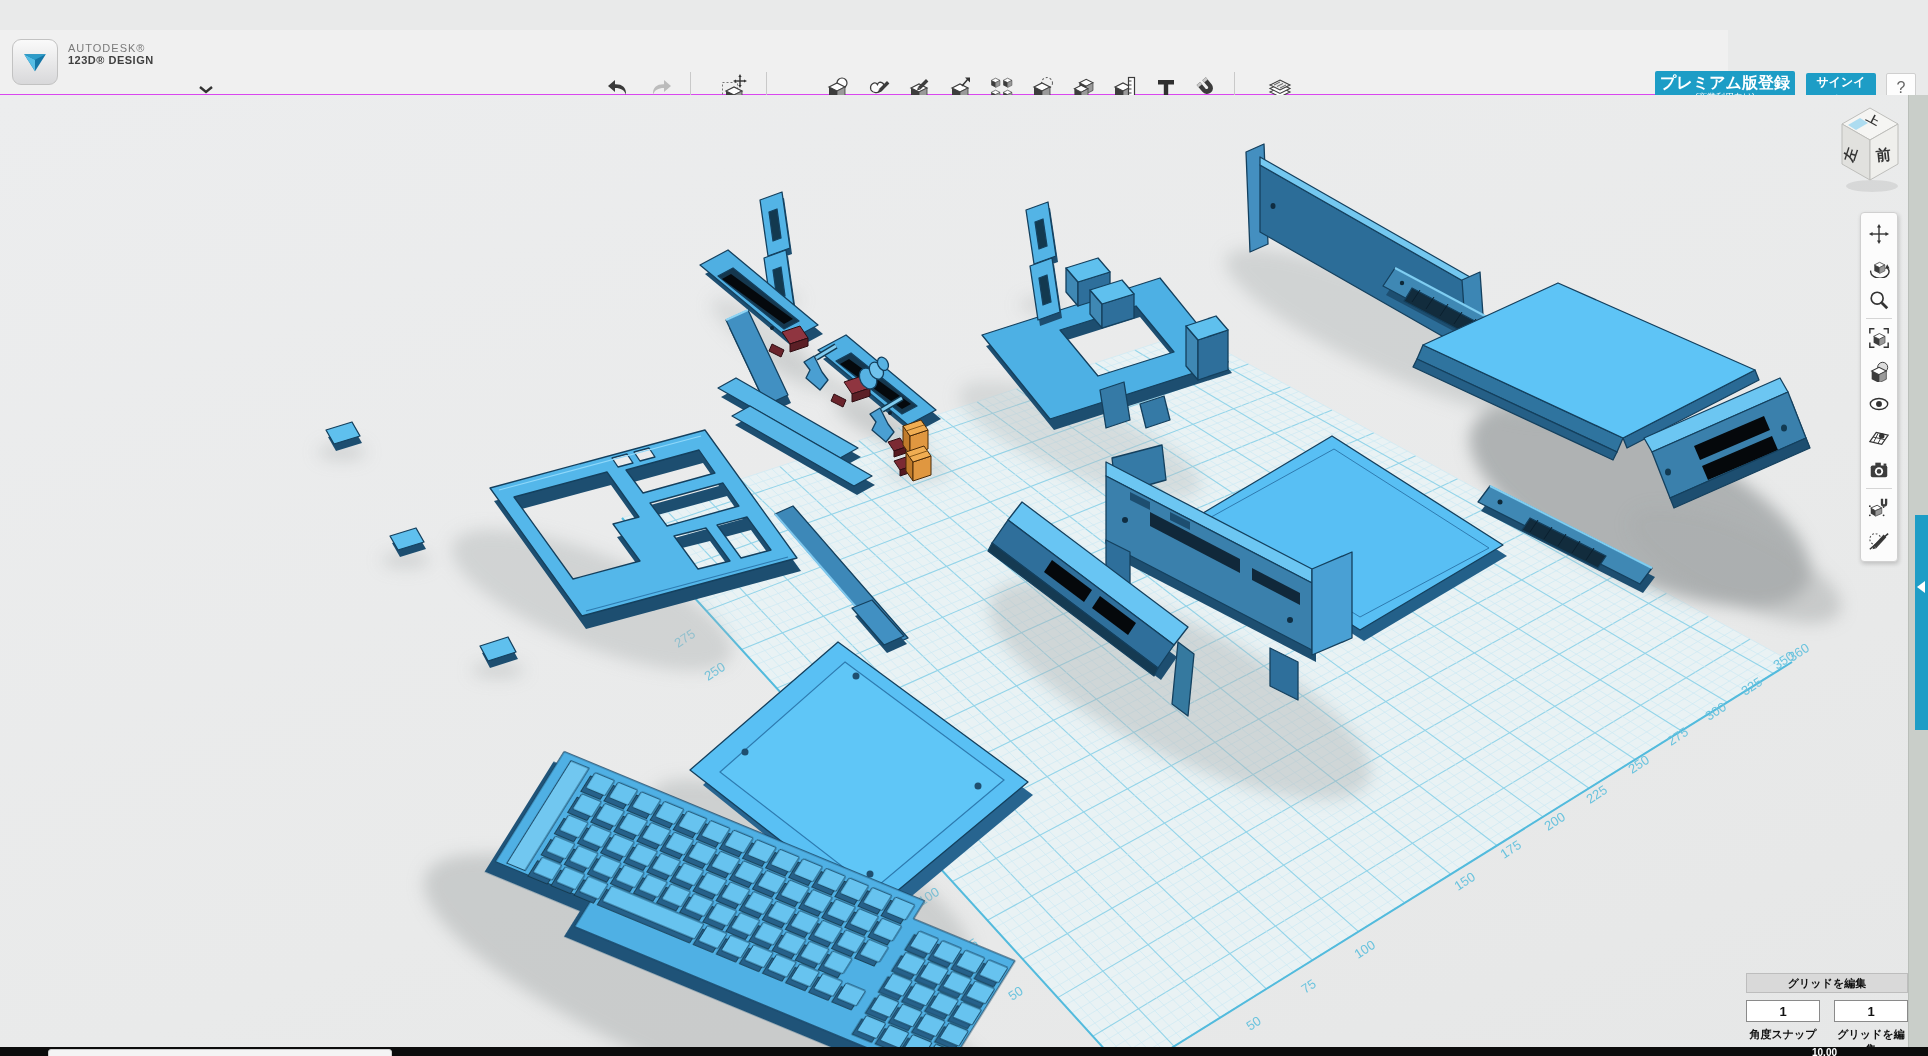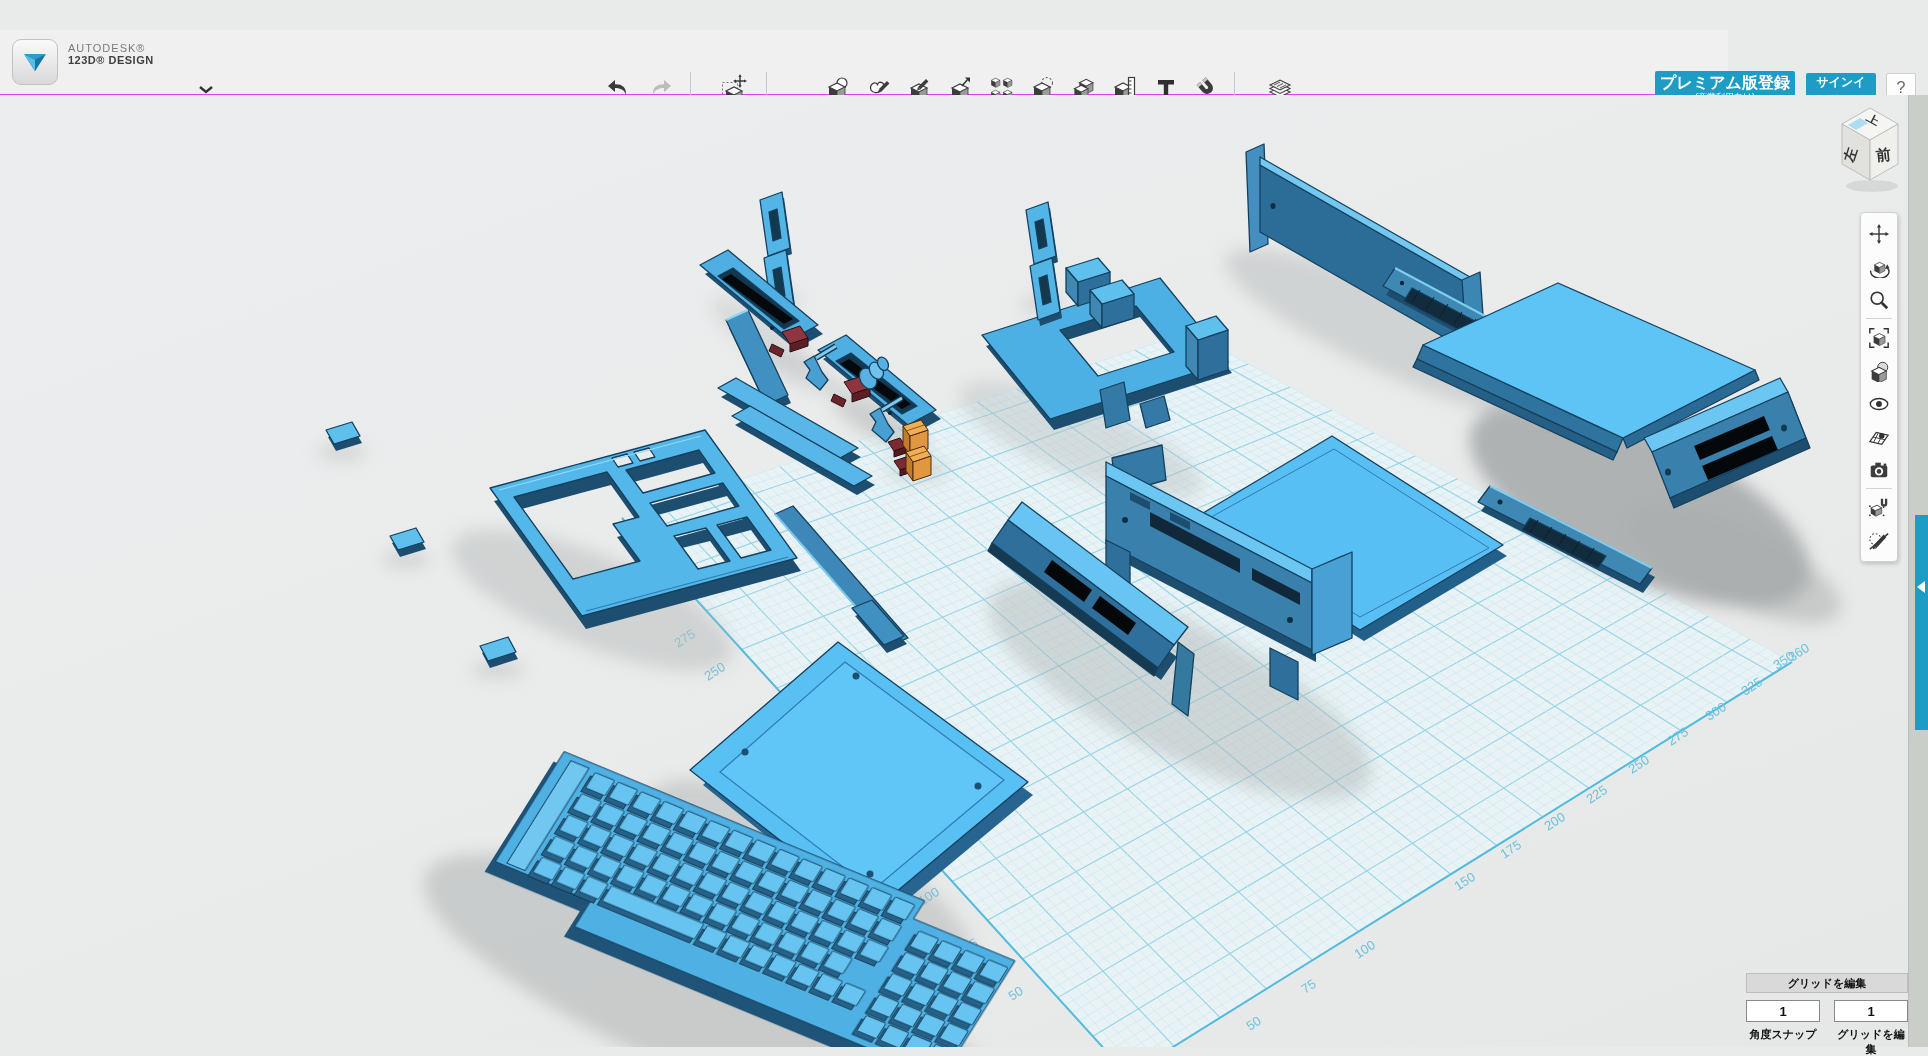--- a/index.html
+++ b/index.html
@@ -934,14 +934,18 @@
 
     <div class="gridpanel">
       <button class="gridedit">グリッドを編集</button>
       <input class="snapbox" style="left: 0px;" value="1">
       <input class="snapbox" style="left: 88px;" value="1">
       <div class="snaplab" style="left:0">角度スナップ</div>
       <div class="snaplab" style="left:88px">グリッドを編集</div>
     </div>
   </div>
 
+  <div class="statusbar">
+    <div class="statuspill"></div>
+    <div class="statusfrag">10.00</div>
+  </div>
 
 </div>
 
 </body></html>

